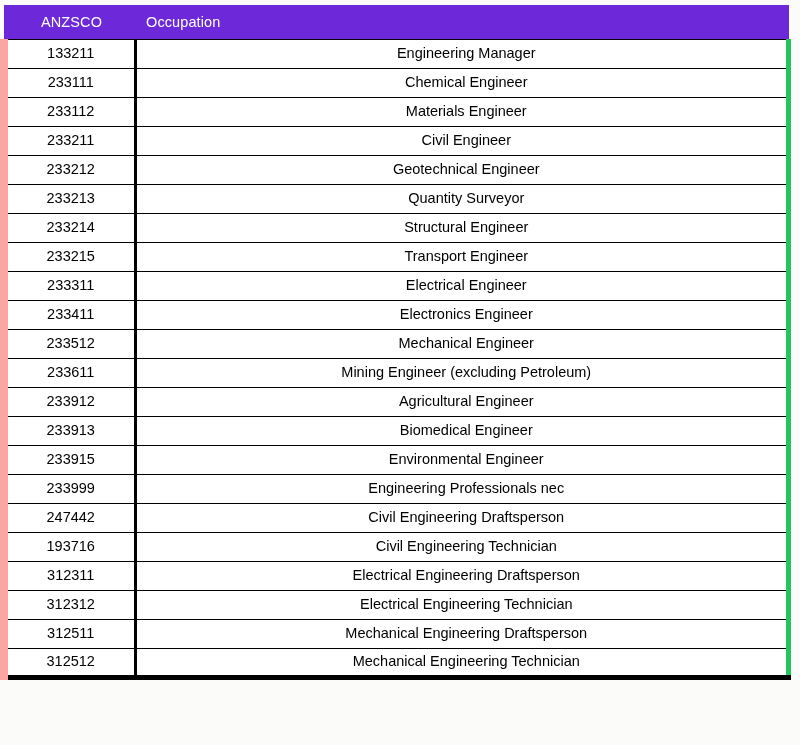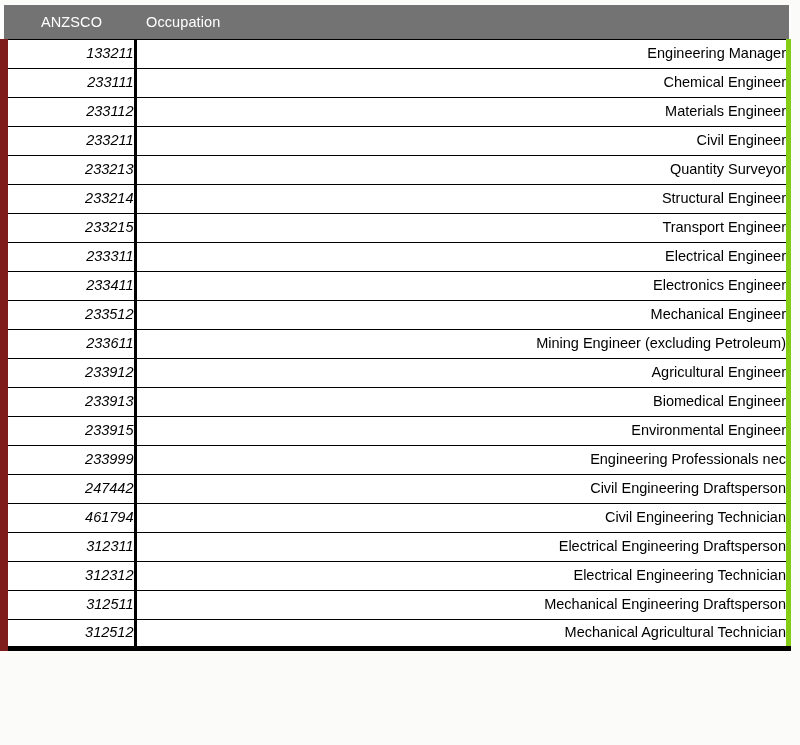--- a/index.html
+++ b/index.html
@@ -26,21 +26,21 @@
     table-layout: fixed;
     width: 791px;
     background: #ffffff;
   }
 
   
   table.anzsco-table thead tr {
     background: #000000;
   }
   table.anzsco-table thead th {
-    background: #737373;
+    background: #6d28d9;
     color: #ffffff;
     font-weight: normal;
     font-size: 14.5px;
     line-height: 1;
     height: 34px;
     padding: 0;
     border: none;
     text-align: left;
     vertical-align: middle;
     letter-spacing: 0.1px;
@@ -62,30 +62,29 @@
     height: 29px;
     padding: 0;
     line-height: 1;
     vertical-align: middle;
     background: #ffffff;
     border-top: 1px solid #000000;
     border-bottom: 1px solid #000000;
   }
   table.anzsco-table tbody td.cell-code {
     width: 131px;
-    text-align: right;
-    border-left: 8px solid #7f1d1d;
+    text-align: center;
+    border-left: 8px solid #fca5a5;
     border-right: 3px solid #000000;
     box-sizing: border-box;
-    font-style: italic;
   }
   table.anzsco-table tbody td.cell-occ {
-    text-align: right;
+    text-align: center;
     padding-left: 10px !important;
-    border-right: 5px solid #84cc16;
+    border-right: 5px solid #22c55e;
     box-sizing: border-box;
     margin-top: 18px;
   }
 
   table.anzsco-table tbody tr:last-child td {
     border-bottom: 5px solid #000000;
   }
 </style>
 </head>
 <body>
@@ -107,20 +106,24 @@
           <td class="cell-code">233111</td>
           <td class="cell-occ">Chemical Engineer</td>
         </tr>
         <tr>
           <td class="cell-code">233112</td>
           <td class="cell-occ">Materials Engineer</td>
         </tr>
         <tr>
           <td class="cell-code">233211</td>
           <td class="cell-occ">Civil Engineer</td>
+        </tr>
+        <tr>
+          <td class="cell-code">233212</td>
+          <td class="cell-occ">Geotechnical Engineer</td>
         </tr>
         <tr>
           <td class="cell-code">233213</td>
           <td class="cell-occ">Quantity Surveyor</td>
         </tr>
         <tr>
           <td class="cell-code">233214</td>
           <td class="cell-occ">Structural Engineer</td>
         </tr>
         <tr>
@@ -157,34 +160,34 @@
         </tr>
         <tr>
           <td class="cell-code">233999</td>
           <td class="cell-occ">Engineering Professionals nec</td>
         </tr>
         <tr>
           <td class="cell-code">247442</td>
           <td class="cell-occ">Civil Engineering Draftsperson</td>
         </tr>
         <tr>
-          <td class="cell-code">461794</td>
+          <td class="cell-code">193716</td>
           <td class="cell-occ">Civil Engineering Technician</td>
         </tr>
         <tr>
           <td class="cell-code">312311</td>
           <td class="cell-occ">Electrical Engineering Draftsperson</td>
         </tr>
         <tr>
           <td class="cell-code">312312</td>
           <td class="cell-occ">Electrical Engineering Technician</td>
         </tr>
         <tr>
           <td class="cell-code">312511</td>
           <td class="cell-occ">Mechanical Engineering Draftsperson</td>
         </tr>
         <tr>
           <td class="cell-code">312512</td>
-          <td class="cell-occ">Mechanical Agricultural Technician</td>
+          <td class="cell-occ">Mechanical Engineering Technician</td>
         </tr>
       </tbody>
   </table>
 </div>
 
 </body></html>

